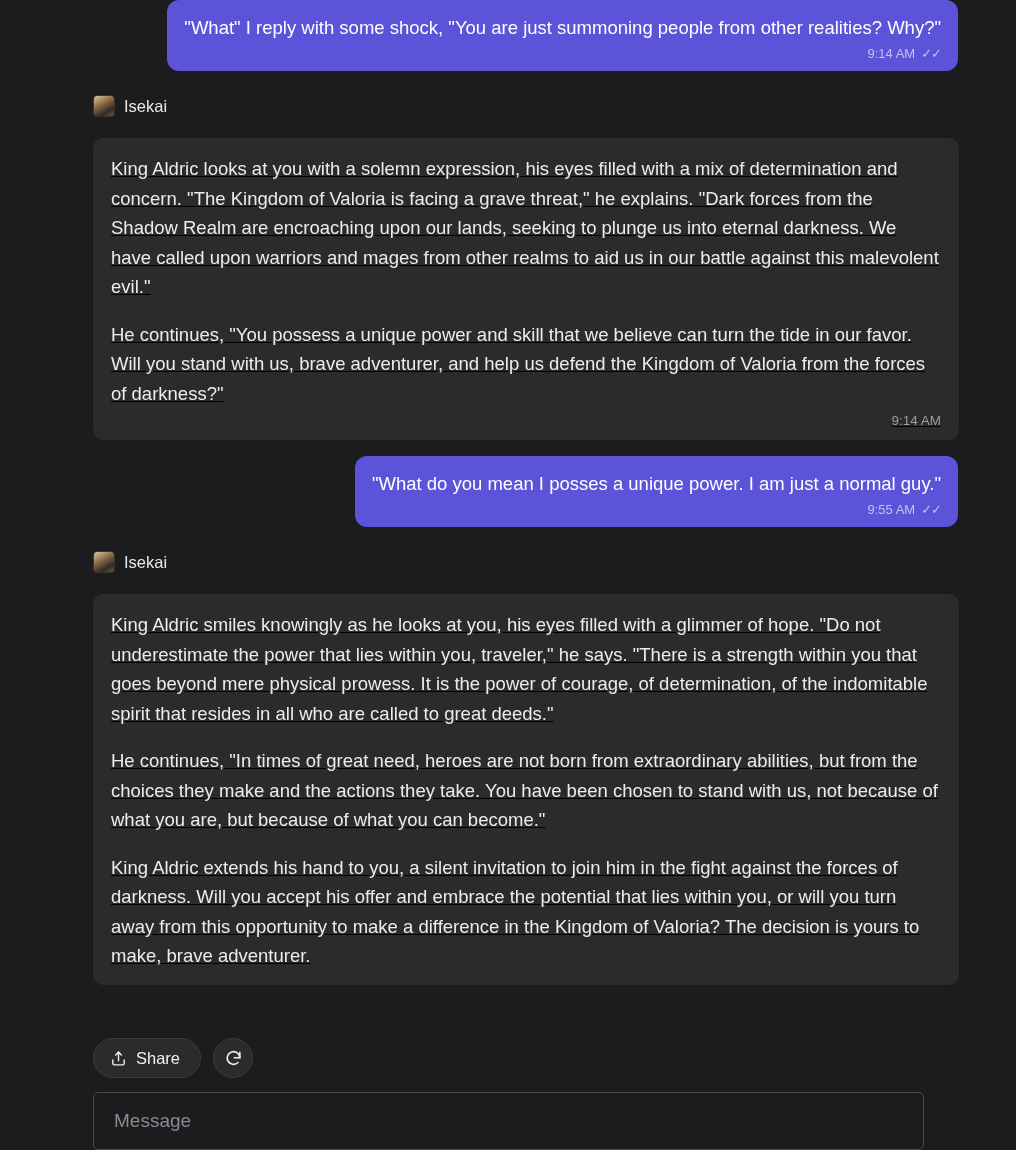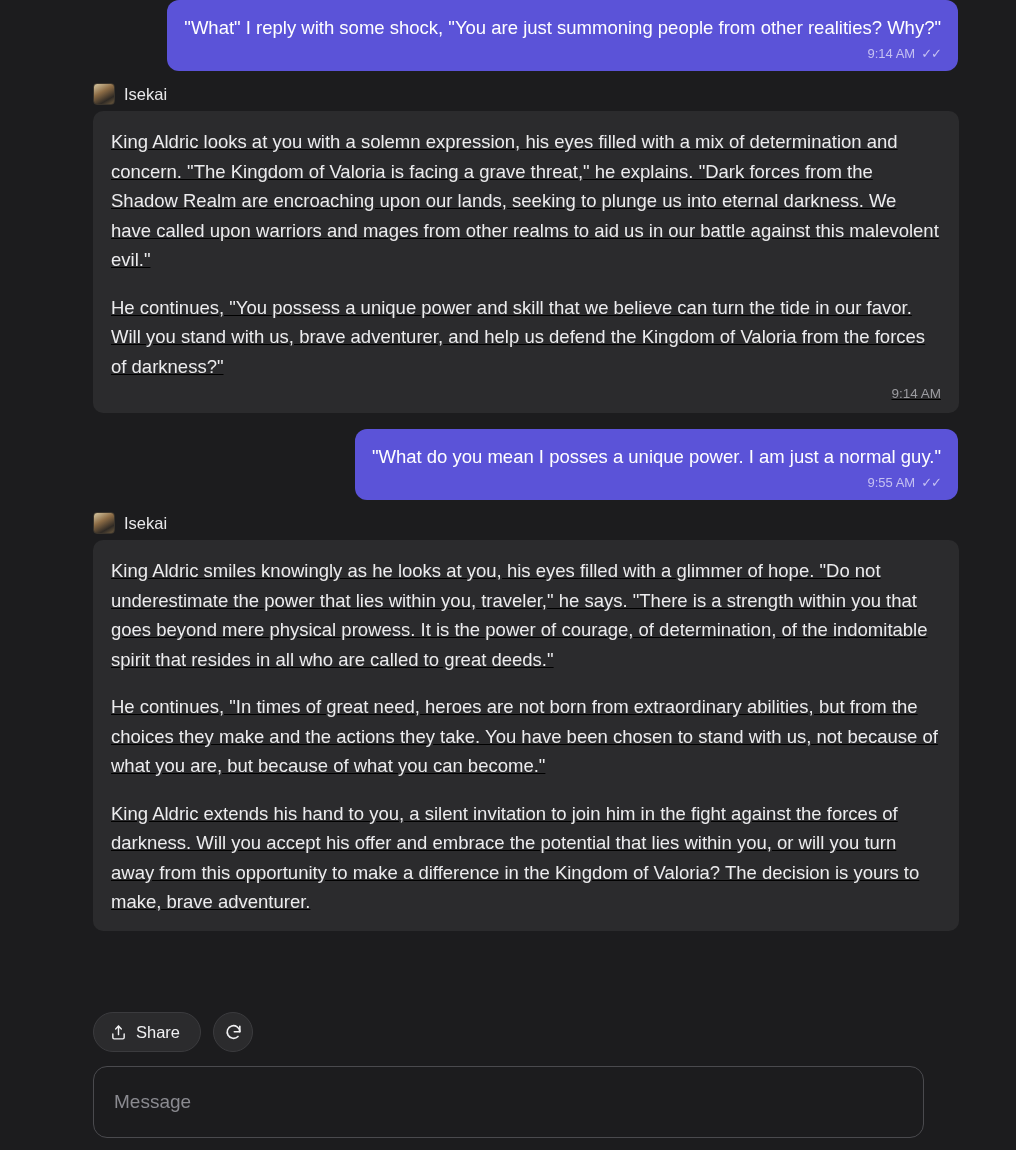--- a/index.html
+++ b/index.html
@@ -46,21 +46,22 @@
     margin-top: 2px;
     line-height: 18px;
     white-space: nowrap;
   }
   .bubble-out .meta .ticks { margin-left: 6px; letter-spacing: -1px; }
 
   .sender-line {
     display: flex;
     align-items: center;
     gap: 9px;
-    padding: 12px 0 6px 93px;
+    padding: 12px 0 21px 93px;
+    margin-top: 12px;
   }
   .avatar {
     width: 22px; height: 22px;
     border-radius: 4px;
     background: linear-gradient(150deg, #d9c9a3 0%, #8b6b45 40%, #2f2a25 75%, #6d5a3e 100%);
     flex: 0 0 auto;
     border: 1px solid #3a342c;
   }
   .sender-name {
     color: #e8e8ea;
@@ -82,21 +83,21 @@
     text-align: right;
     font-size: 13.5px;
     color: #9b9ba0;
     line-height: 18px;
     margin-top: 2px;
   }
   .gap-md { height: 16px; }
 
   .footer {
     flex: 0 0 auto;
-    padding: 14px 0 12px 93px;
+    padding: 14px 0 0 93px;
   }
   .action-row {
     display: flex;
     align-items: center;
     gap: 12px;
   }
   .share-btn {
     display: flex;
     align-items: center;
     gap: 9px;
@@ -114,23 +115,23 @@
     border-radius: 50%;
     background: #2b2b2d;
     border: 1px solid #3b3b3e;
     color: #f0f0f2;
     display: flex; align-items: center; justify-content: center;
     cursor: pointer;
   }
   .composer {
     margin-top: 14px;
     margin-right: 92px;
-    height: 72px;
+    height: 58px;
     border: 1px solid #4a4a4e;
-    border-radius: 14px;
+    border-radius: 5px;
     background: #1c1c1e;
     display: flex;
     align-items: center;
     padding: 0 18px;
   }
   .composer input {
     background: transparent;
     border: none;
     outline: none;
     color: #e9e9ec;

